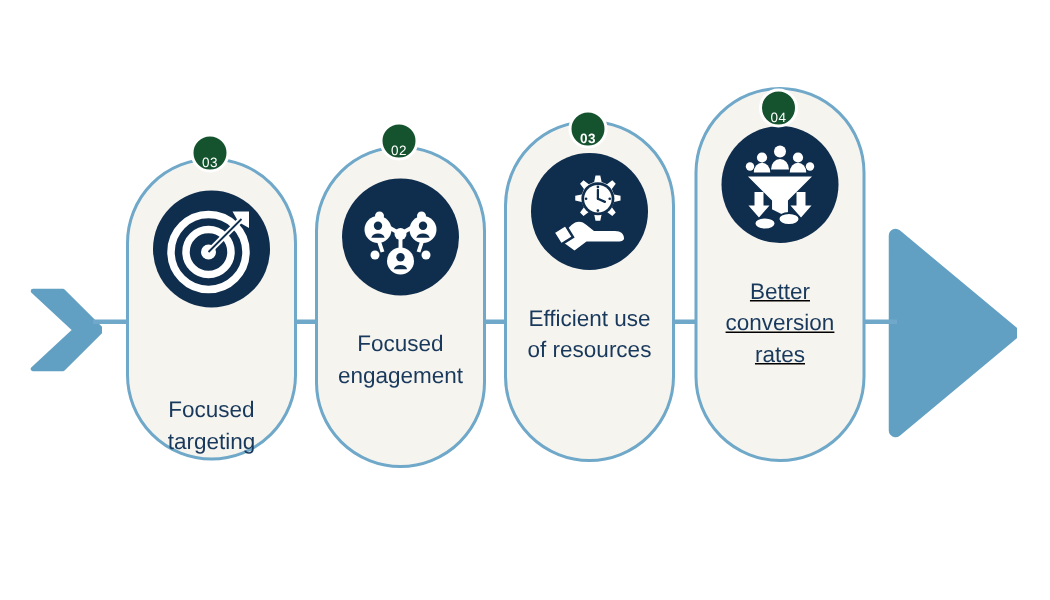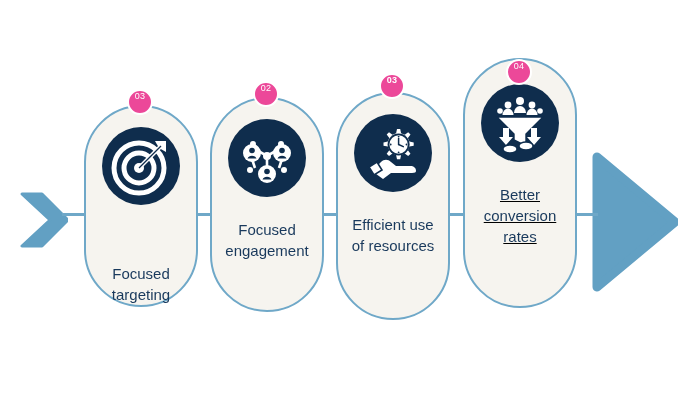--- a/index.html
+++ b/index.html
@@ -76,28 +76,28 @@
     padding: 0 6px;
     white-space: pre-line;
   }
 
   
   .badge {
     position: absolute;
     width: 26px;
     height: 26px;
     border-radius: 50%;
-    background: #ec4899;
+    background: #14532d;
     border: 2px solid #ffffff;
     box-sizing: border-box;
     color: #ffffff;
     font-size: 9px;
     font-family: "Liberation Sans", sans-serif;
     display: flex;
-    align-items: flex-start;
+    align-items: flex-end;
     justify-content: center;
     letter-spacing: 0.3px;
   }
 </style>
 </head>
 <body>
 
 <div class="stage">
 
   <div class="arrow-left">
@@ -167,21 +167,21 @@
         </g>
       </svg>
     </div>
     <div class="card-label">Focused
 engagement</div>
   </div>
   <div class="badge" style="left:253px; top:81px;">
     <span>02</span>
   </div>
 
-  <div class="card" style="left:336px; top:92px; height:228px;">
+  <div class="card" style="left:336px; top:80px; height:228px;">
     <div class="card-icon-wrap" style="margin-top:20px;">
       <svg viewBox="0 0 64 64" width="64" height="64">
         <g fill="#ffffff">
           <path d="M36 8 l3.2 0 0.9 4.3 3.6 1.5 3.5-2.6 2.3 2.3 -2.6 3.5 1.5 3.6 4.3 0.9 0 3.2 -4.3 0.9 -1.5 3.6 2.6 3.5 -2.3 2.3 -3.5-2.6 -3.6 1.5 -0.9 4.3 -3.2 0 -0.9-4.3 -3.6-1.5 -3.5 2.6 -2.3-2.3 2.6-3.5 -1.5-3.6 -4.3-0.9 0-3.2 4.3-0.9 1.5-3.6 -2.6-3.5 2.3-2.3 3.5 2.6 3.6-1.5 Z"></path>
         </g>
         <circle cx="37.6" cy="23.5" r="11" fill="#0f2d4d"></circle>
         <circle cx="37.6" cy="23.5" r="9.2" fill="#ffffff"></circle>
         <g stroke="#0f2d4d" stroke-width="1.5" stroke-linecap="round">
           <path d="M37.6 23.5 L37.6 17.5"></path>
           <path d="M37.6 23.5 L42.3 25.6"></path>

